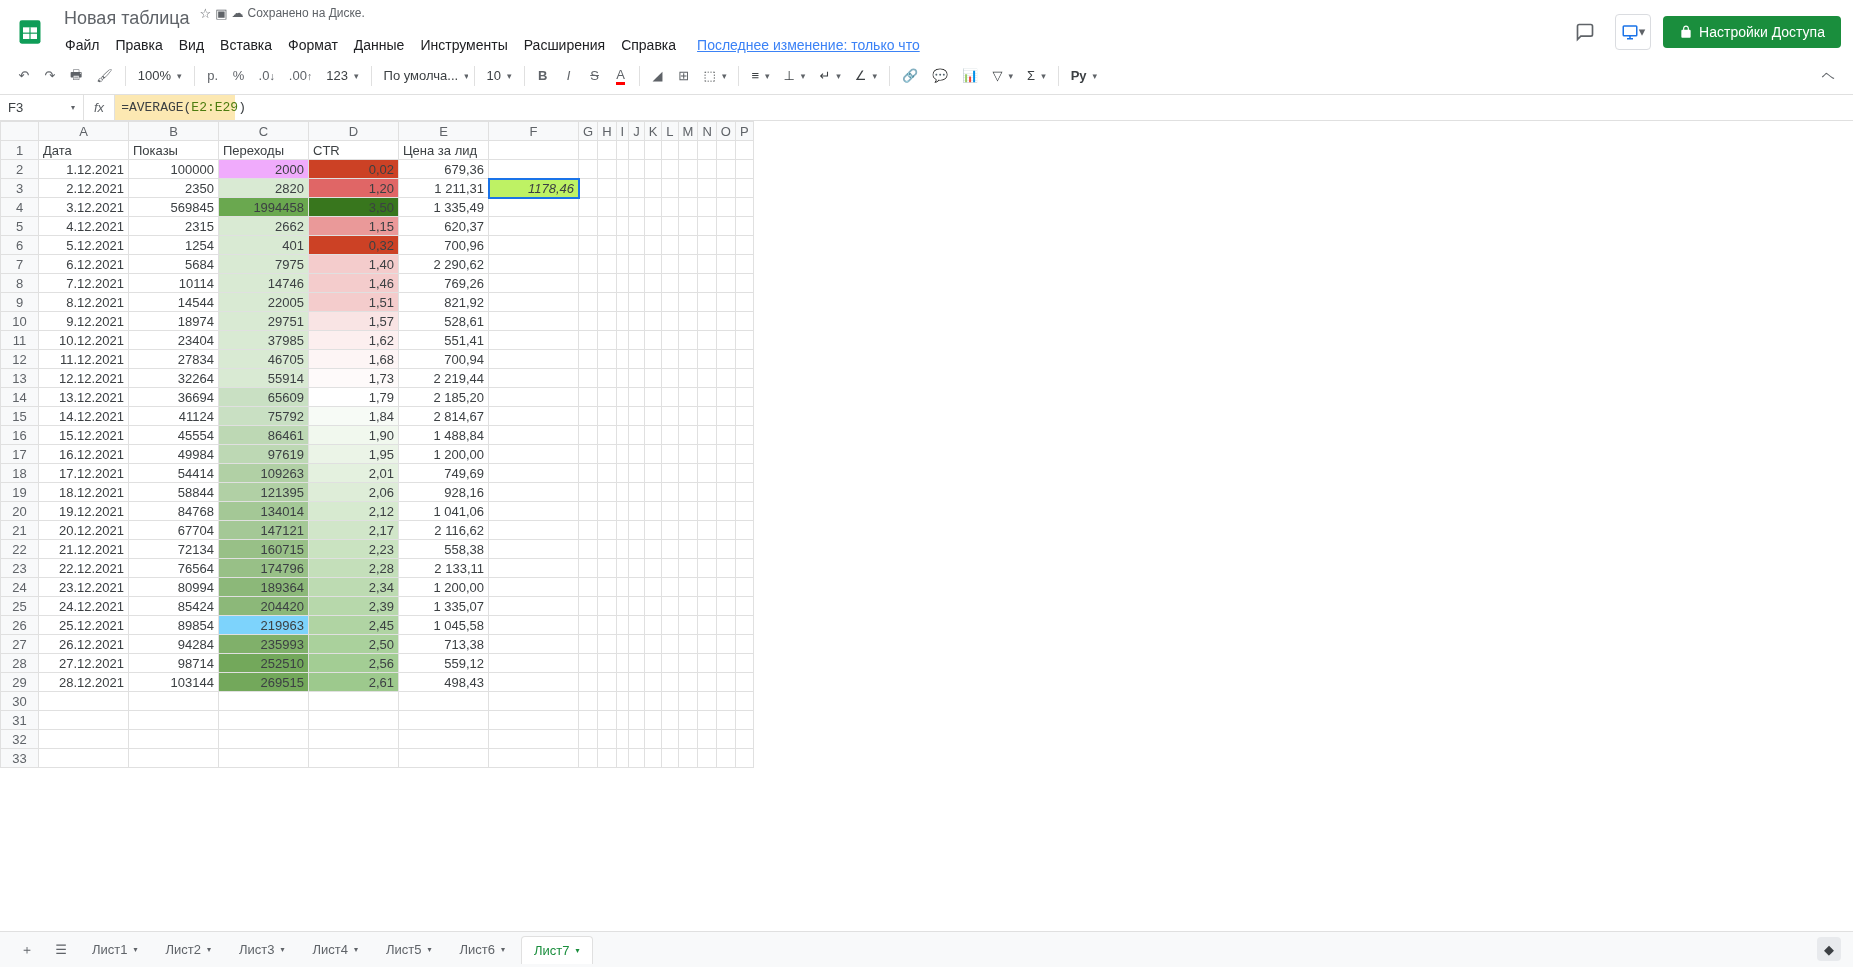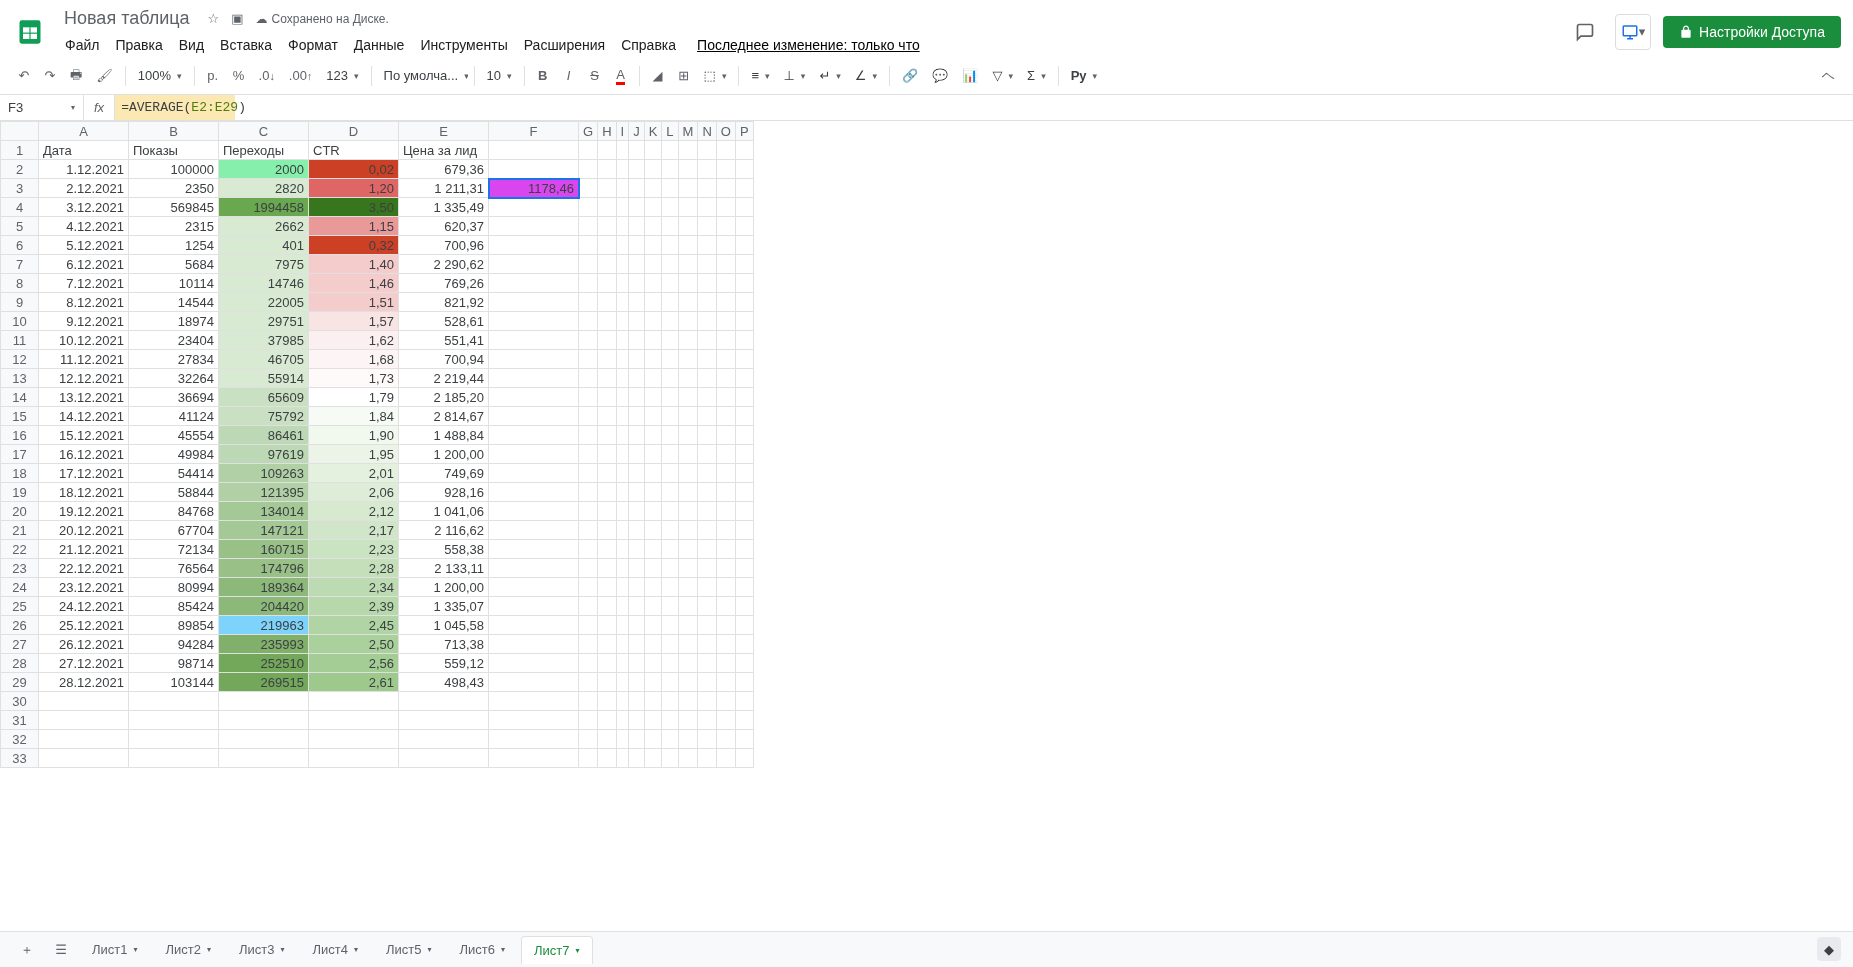--- a/index.html
+++ b/index.html
@@ -2,27 +2,27 @@
 <html><head>
 <meta charset="utf-8">
 <style>
 * { margin: 0; padding: 0; box-sizing: border-box; }
 body { font-family: Arial, sans-serif; font-size: 13px; color: #3c4043; overflow: hidden; background: #fff; }
 
 .header { padding: 6px 12px 0 12px; display: flex; align-items: center; gap: 10px; }
 .logo { width: 36px; height: 36px; display: flex; align-items: center; justify-content: center; }
 .logo svg { width: 28px; height: 28px; }
 .title-area { flex: 1; }
-.title-row { display: flex; align-items: center; gap: 12px; }
+.title-row { display: flex; align-items: flex-start; gap: 4px; }
 .doc-title { font-size: 18px; color: #5f6368; padding: 2px 6px; }
 .star-icon, .folder-icon, .cloud-status { color: #5f6368; cursor: pointer; }
 .cloud-status { font-size: 12px; display: flex; align-items: center; gap: 4px; }
 .menu-bar { display: flex; gap: 2px; margin-top: 2px; align-items: center; }
 .menu-item { padding: 4px 7px; cursor: pointer; font-size: 14px; color: #202124; border-radius: 4px; }
-.last-edit { color: #000000; text-decoration: underline; font-size: 14px; margin-left: 12px; cursor: pointer; }
+.last-edit { color: #3b82f6; text-decoration: underline; font-size: 14px; margin-left: 12px; cursor: pointer; }
 .header-right { display: flex; align-items: center; gap: 12px; }
 .icon-btn { width: 36px; height: 36px; display: flex; align-items: center; justify-content: center; cursor: pointer; border-radius: 50%; color: #5f6368; }
 .share-btn { background: #1a8e3d; color: #fff; padding: 8px 16px; border-radius: 4px; font-size: 14px; font-weight: 500; cursor: pointer; display: flex; align-items: center; gap: 6px; }
 
 .toolbar { border-bottom: 1px solid #e0e0e0; padding: 4px 12px; display: flex; align-items: center; gap: 2px; height: 38px; }
 .tb-btn { padding: 4px 6px; cursor: pointer; color: #5f6368; border-radius: 4px; display: flex; align-items: center; justify-content: center; min-width: 24px; height: 26px; }
 .tb-sep { width: 1px; height: 20px; background: #e0e0e0; margin: 0 4px; }
 .tb-dropdown { display: flex; align-items: center; gap: 4px; padding: 4px 6px; cursor: pointer; font-size: 13px; color: #3c4043; }
 .tb-dropdown::after { content: '▾'; font-size: 9px; color: #5f6368; margin-left: 2px; }
 .zoom { font-size: 13px; }
@@ -40,21 +40,21 @@
 .sheet-area { position: relative; overflow: auto; height: calc(100vh - 170px); }
 .grid { border-collapse: collapse; table-layout: fixed; }
 .grid th, .grid td { border: 1px solid #e0e0e0; font-size: 13px; height: 19px; padding: 0 4px; white-space: nowrap; overflow: hidden; }
 .grid th { background: #f8f9fa; font-weight: normal; color: #5f6368; text-align: center; }
 .corner { width: 38px; background: #f8f9fa; }
 .row-h { width: 38px; text-align: center; color: #5f6368; background: #f8f9fa; }
 .col-h { height: 22px; }
 .col-A { width: 90px; } .col-B { width: 90px; } .col-C { width: 90px; } .col-D { width: 90px; } .col-E { width: 90px; } .col-F { width: 90px; }
 .txt-r { text-align: right; }
 .txt-l { text-align: left; }
-.selected-cell { background: #d946ef; outline: 2px solid #1a73e8; outline-offset: -1px; }
+.selected-cell { background: #bef264; outline: 2px solid #1a73e8; outline-offset: -1px; font-style: italic; }
 
 .sheet-tabs { position: fixed; bottom: 0; left: 0; right: 0; height: 36px; background: #f8f9fa; border-top: 1px solid #e0e0e0; display: flex; align-items: center; padding: 0 12px; gap: 4px; }
 .tab-btn { width: 30px; height: 30px; display: flex; align-items: center; justify-content: center; cursor: pointer; color: #5f6368; border-radius: 4px; }
 .sheet-tab { padding: 6px 12px; cursor: pointer; font-size: 13px; color: #5f6368; display: flex; align-items: center; gap: 4px; border-radius: 4px 4px 0 0; }
 .sheet-tab.active { background: #fff; color: #1a8e3d; font-weight: 500; border-top: 1px solid #e0e0e0; border-left: 1px solid #e0e0e0; border-right: 1px solid #e0e0e0; }
 .sheet-tab::after { content: '▾'; font-size: 8px; margin-left: 2px; }
 .explore-btn { position: fixed; right: 12px; bottom: 6px; width: 24px; height: 24px; background: #e8eaed; border-radius: 4px; display: flex; align-items: center; justify-content: center; cursor: pointer; }
 </style>
 </head>
 <body>
@@ -210,21 +210,21 @@
           <td class="txt-l"></td>
           <td class="txt-l"></td>
           <td class="txt-l"></td>
           <td class="txt-l"></td>
           <td class="txt-l"></td>
         </tr>
         <tr>
           <th class="row-h">2</th>
           <td class="txt-r" style="">1.12.2021</td>
           <td class="txt-r" style="">100000</td>
-          <td class="txt-r" style="background:#86efac;">2000</td>
+          <td class="txt-r" style="background:#f0abfc;">2000</td>
           <td class="txt-r" style="background:#cc4125;">0,02</td>
           <td class="txt-r" style="">679,36</td>
           <td class="txt-r" style=""></td>
           <td class="txt-r" style=""></td>
           <td class="txt-r" style=""></td>
           <td class="txt-r" style=""></td>
           <td class="txt-r" style=""></td>
           <td class="txt-r" style=""></td>
           <td class="txt-r" style=""></td>
           <td class="txt-r" style=""></td>

